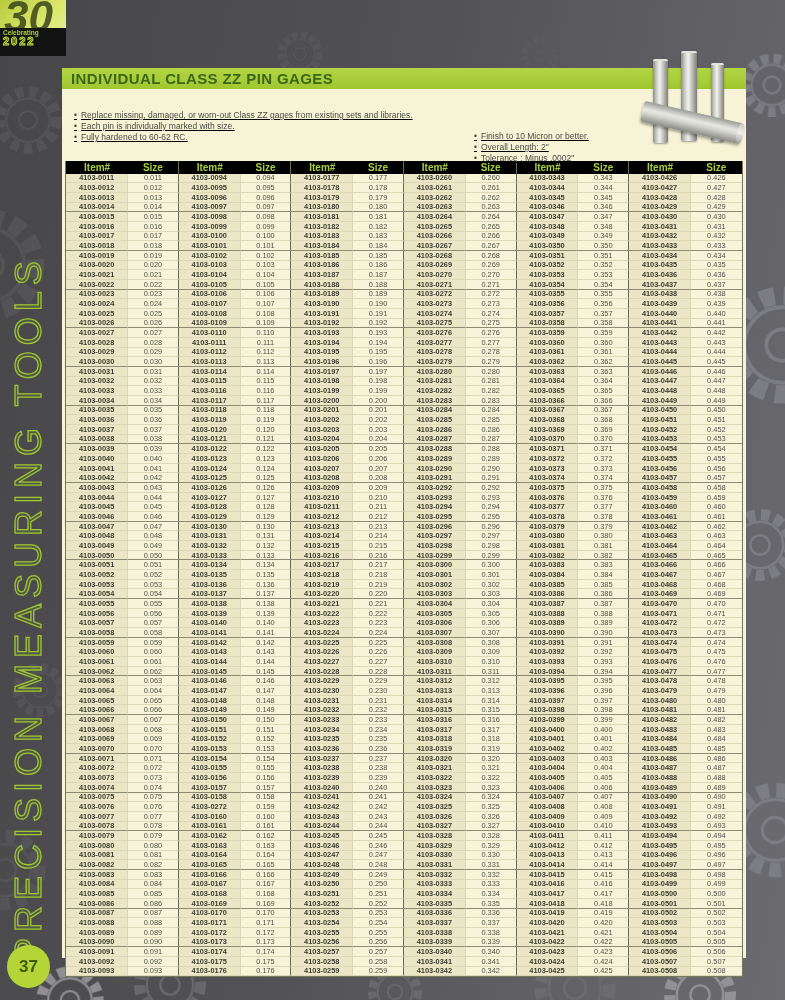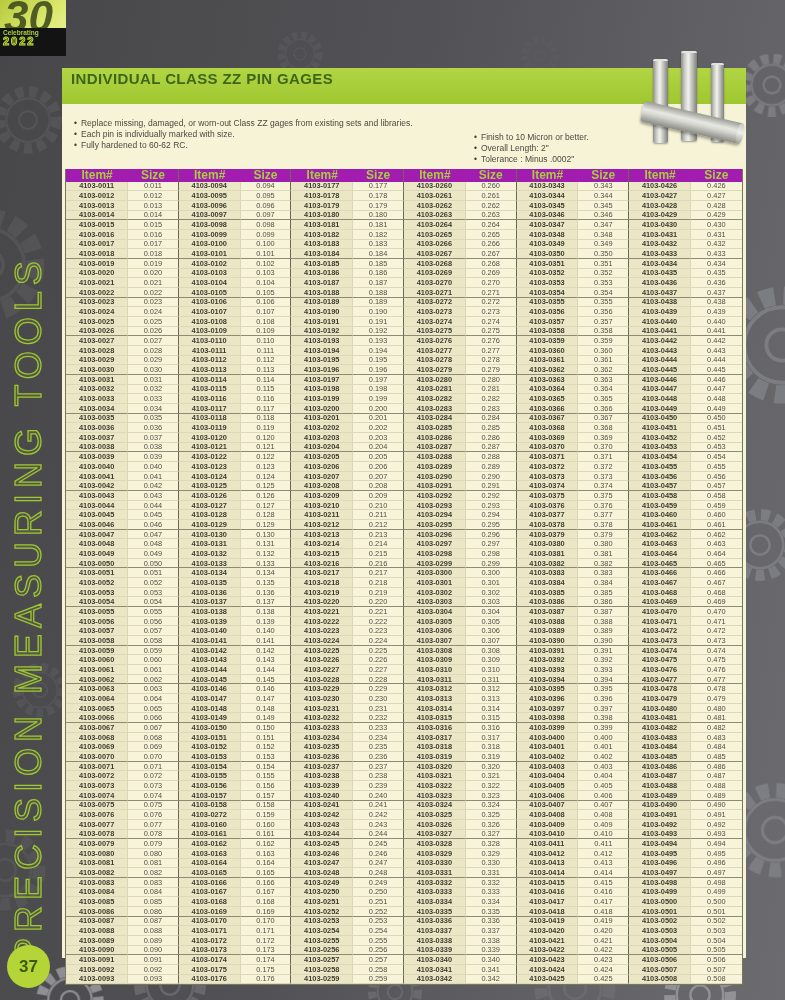--- a/index.html
+++ b/index.html
@@ -24,25 +24,25 @@
   .side-text{position:absolute;left:8px;top:962px;z-index:1;white-space:nowrap;
              transform:rotate(-90deg);transform-origin:0 0;
              font-size:36px;font-weight:400;letter-spacing:6px;
              color:rgba(168,206,60,0.10);-webkit-text-stroke:1.3px #9FC72F;}
   .page-num{position:absolute;left:7px;top:945px;width:43px;height:43px;border-radius:50%;z-index:3;
             background:#B4D437;display:flex;align-items:center;justify-content:center;
             font-size:17px;font-weight:bold;color:#3D5A10;}
   
   .panel{position:absolute;left:62px;top:68px;width:684px;height:890px;z-index:2;
          background:#F6F3D7;}
-  .section-bar{height:36px;line-height:21px;padding-left:9px;
+  .section-bar{height:21px;line-height:21px;padding-left:9px;
                background:linear-gradient(to bottom,#B2D544,#9FC72F);
                font-size:15px;font-weight:800;letter-spacing:.4px;color:#3E661A;}
   .intro{position:relative;height:51px;}
-  ul.bullets{margin:14px 0 0 0;padding:0 7px 0 12px;list-style:none;}
+  ul.bullets{margin:21px 0 0 0;padding:0 7px 0 12px;list-style:none;text-decoration:underline;}
   ul.bullets li{font-size:8.5px;line-height:11px;color:#4A4A40;}
   ul.bullets li::before{content:"•";margin-right:4px;color:#3C3C34;}
   .bullets-right{position:absolute;left:400px;top:0;}
   
   .pins{position:absolute;left:645px;top:50px;width:102px;height:100px;z-index:5;}
   .pin-v{position:absolute;border-radius:2px;
          background:linear-gradient(to right,#8F8F8B 0%,#C9C9C3 22%,#F2F2EE 45%,#BFBFB9 70%,#7F7F7B 100%);
          box-shadow:0 1px 2px rgba(0,0,0,.35);border-top:2px solid #E4E4DE;}
   .pin1{left:8px;top:9px;width:15px;height:82px;}
   .pin2{left:36px;top:1px;width:16px;height:88px;}
@@ -51,21 +51,21 @@
          transform:rotate(13deg);
          background:linear-gradient(to bottom,#9C9C98 0%,#E8E8E2 38%,#D8D8D2 55%,#8A8A84 100%);
          box-shadow:0 2px 3px rgba(0,0,0,.35);}
   .pin-h::after{content:"";position:absolute;right:-2px;top:0;width:7px;height:21px;border-radius:50%;
          background:linear-gradient(to bottom,#C6C6C0,#F0F0EA 45%,#A0A09A);}
   
   .gage-table{display:grid;grid-template-columns:repeat(6,61.8px 50.8px);
               grid-template-rows:12.5px;grid-auto-rows:9.672px;
               margin:0 auto;width:675.6px;border:1px solid #77775E;border-top:none;
               background:#F7F4DA;}
-  .th{background:#a21caf;color:#A8CE3C;font-size:12px;font-weight:bold;
+  .th{background:#000000;color:#A8CE3C;font-size:10px;font-weight:bold;
       display:flex;align-items:center;justify-content:center;}
   .td{display:flex;align-items:center;justify-content:center;font-size:7.4px;
       border-bottom:1px solid #DDD9B8;box-sizing:border-box;}
   .td.item{background:#EBE7C6;color:#3C3C30;font-weight:bold;border-right:1px solid #DBD7B6;}
   .td.size{background:#F7F4DA;color:#514F42;}
   .td.size,.th.size{border-right:1px solid #6A6A52;}
   .td.last,.th.last{border-right:none;}
   .td.grp{border-bottom:1px solid #8C8C74;}
 </style>
 </head>

